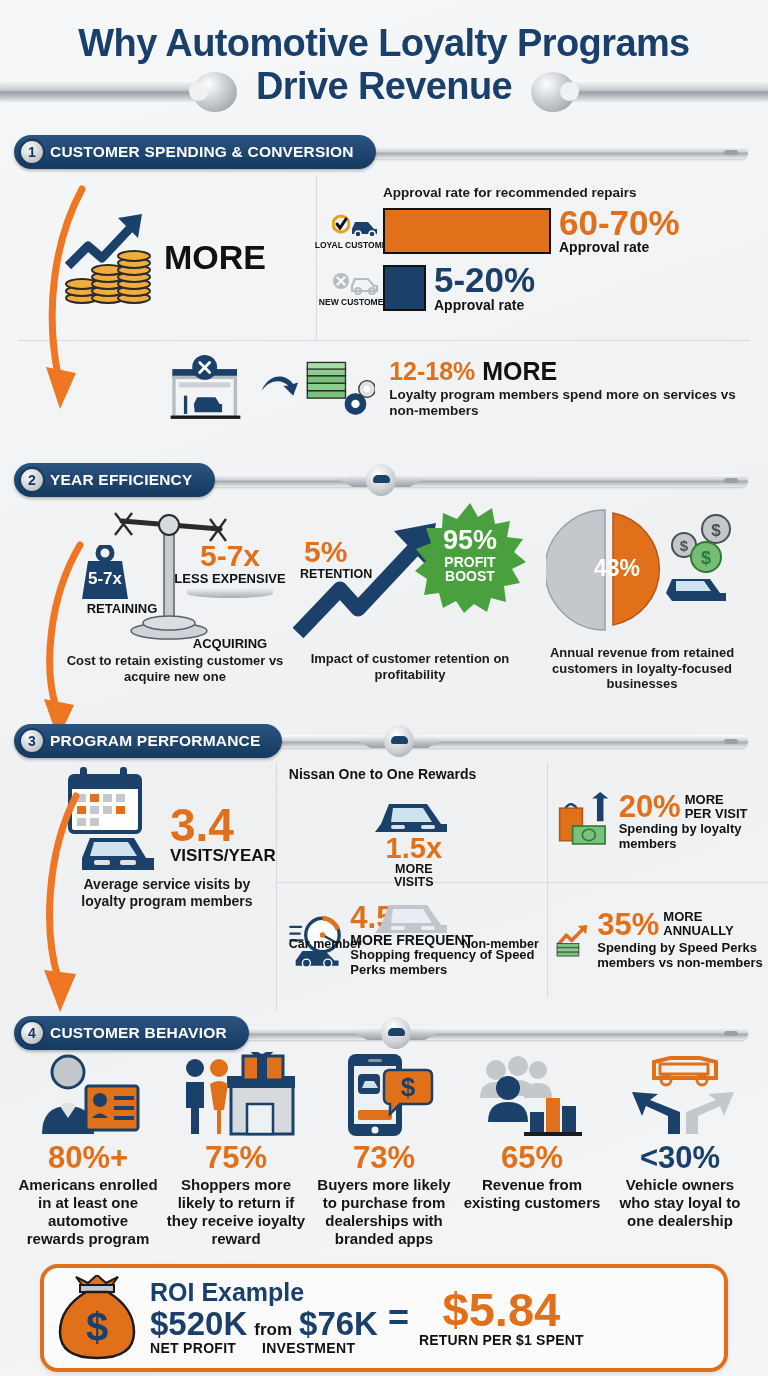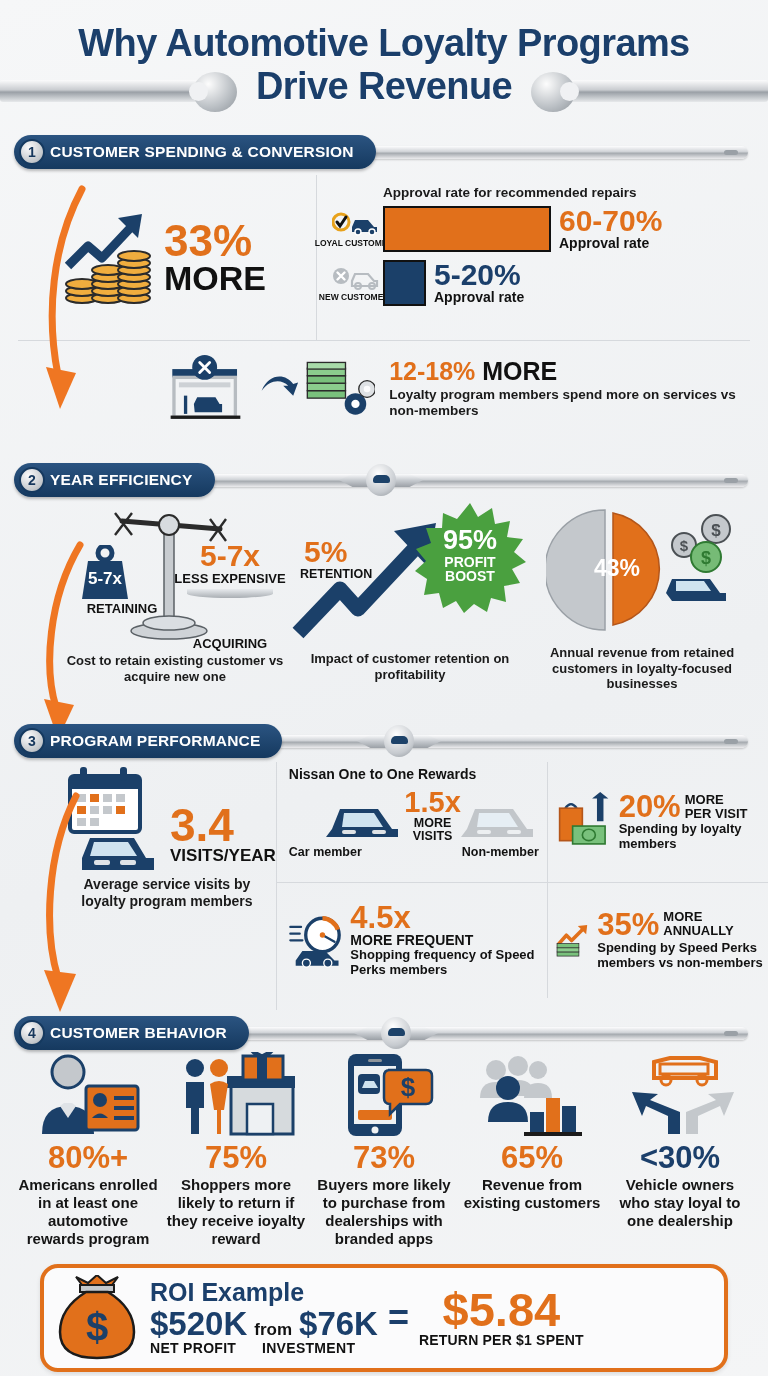--- a/index.html
+++ b/index.html
@@ -115,21 +115,21 @@
   .stat33 .sub{ font-size:14.5px; font-weight:bold; color:#1a1a1a; line-height:1.2; margin-top:3px;}
 
   .bar-title{ font-size:13.5px; font-weight:bold; color:#1a1a1a; margin:2px 0 6px 52px; }
   .bar-row{ display:flex; align-items:center; margin-bottom:8px; }
   .bar-icon{ width:52px; display:flex; align-items:center; flex-direction:column;}
   .bar-icon .cap{ font-size:8.5px; font-weight:bold; color:#111; margin-top:2px; white-space:nowrap;}
   .barbox{ border:2px solid #111; }
   .bar-o{ width:168px; height:46px; background:#e1701b; }
   .bar-n{ width:43px; height:46px; background:#1b4069; }
   .bar-val{ margin-left:8px; }
-  .bar-val .v{ font-size:30px; font-weight:bold; line-height:.95; }
+  .bar-val .v{ font-size:35px; font-weight:bold; line-height:.95; }
   .bar-val .c{ font-size:14px; font-weight:bold; color:#111; }
 
   .s1-bot{ display:flex; align-items:center; padding:6px 0 0 150px; }
   .s1-bot .txt{ margin-left:14px; }
   .s1-bot .hl{ font-size:25px; font-weight:bold; line-height:1; }
   .s1-bot .hl .more{ color:#111; }
   .s1-bot .sub{ font-size:13.5px; font-weight:bold; color:#1a1a1a; line-height:1.2; margin-top:3px; }
 
   
   .s2{ position:relative; margin:4px 14px 0 14px; height:215px; display:flex; padding-left:46px;}
@@ -215,21 +215,20 @@
             <ellipse cx="72" cy="74" rx="16" ry="5"></ellipse>
               <ellipse cx="72" cy="67" rx="16" ry="5"></ellipse>
             <ellipse cx="72" cy="60" rx="16" ry="5"></ellipse>
               <ellipse cx="72" cy="53" rx="16" ry="5"></ellipse>
             <ellipse cx="72" cy="46" rx="16" ry="5"></ellipse>
           </g>
           <path d="M6 56 L26 36 L40 48 L72 14" stroke="#1b4069" stroke-width="9" fill="none" stroke-linejoin="round"></path>
           <path d="M56 8 L80 4 L76 28 Z" fill="#1b4069"></path>
         </svg>
         <div class="stat33">
-          <div class="num">33%</div>
           <div class="more">MORE</div>
         </div>
       </div>
 
       <div class="s1-right">
         <div class="bar-title">Approval rate for recommended repairs</div>
 
         <div class="bar-row">
           <div class="bar-icon">
             <svg width="50" height="26" viewBox="0 0 50 26">
@@ -442,21 +441,21 @@
         </div>
       </div>
       <div class="desc" style="text-align:center;width:200px;margin-top:4px;font-size:14px;">Average service visits by loyalty program members</div>
     </div>
 
     <div class="s3-right">
       <div class="s3-r-top">
 
         <div style="width:270px;padding:4px 8px 0 12px;position:relative;">
           <div style="font-size:14px;font-weight:bold;color:#111;">Nissan One to One Rewards</div>
-          <div style="display:flex;align-items:center;justify-content:flex-end;margin-top:6px;">
+          <div style="display:flex;align-items:center;justify-content:space-between;margin-top:6px;flex-direction:column;">
             <svg width="78" height="46" viewBox="0 0 78 46">
               <path d="M6 36 L14 16 h38 l14 20 h6 v8 h-72 z" fill="#1b4069"></path>
               <path d="M18 20 h30 l9 14 h-41 z" fill="#cfe3ef"></path>
               <rect x="16" y="37" width="14" height="4" rx="2" fill="#dfe3e7"></rect>
               <rect x="46" y="37" width="14" height="4" rx="2" fill="#dfe3e7"></rect>
             </svg>
             <div style="text-align:center;">
               <div style="font-size:29px;font-weight:bold;color:#e1701b;line-height:1;">1.5x</div>
               <div style="font-size:12.5px;font-weight:bold;color:#111;line-height:1.05;">MORE</div>
               <div style="font-size:12.5px;font-weight:bold;color:#111;line-height:1.05;">VISITS</div>

